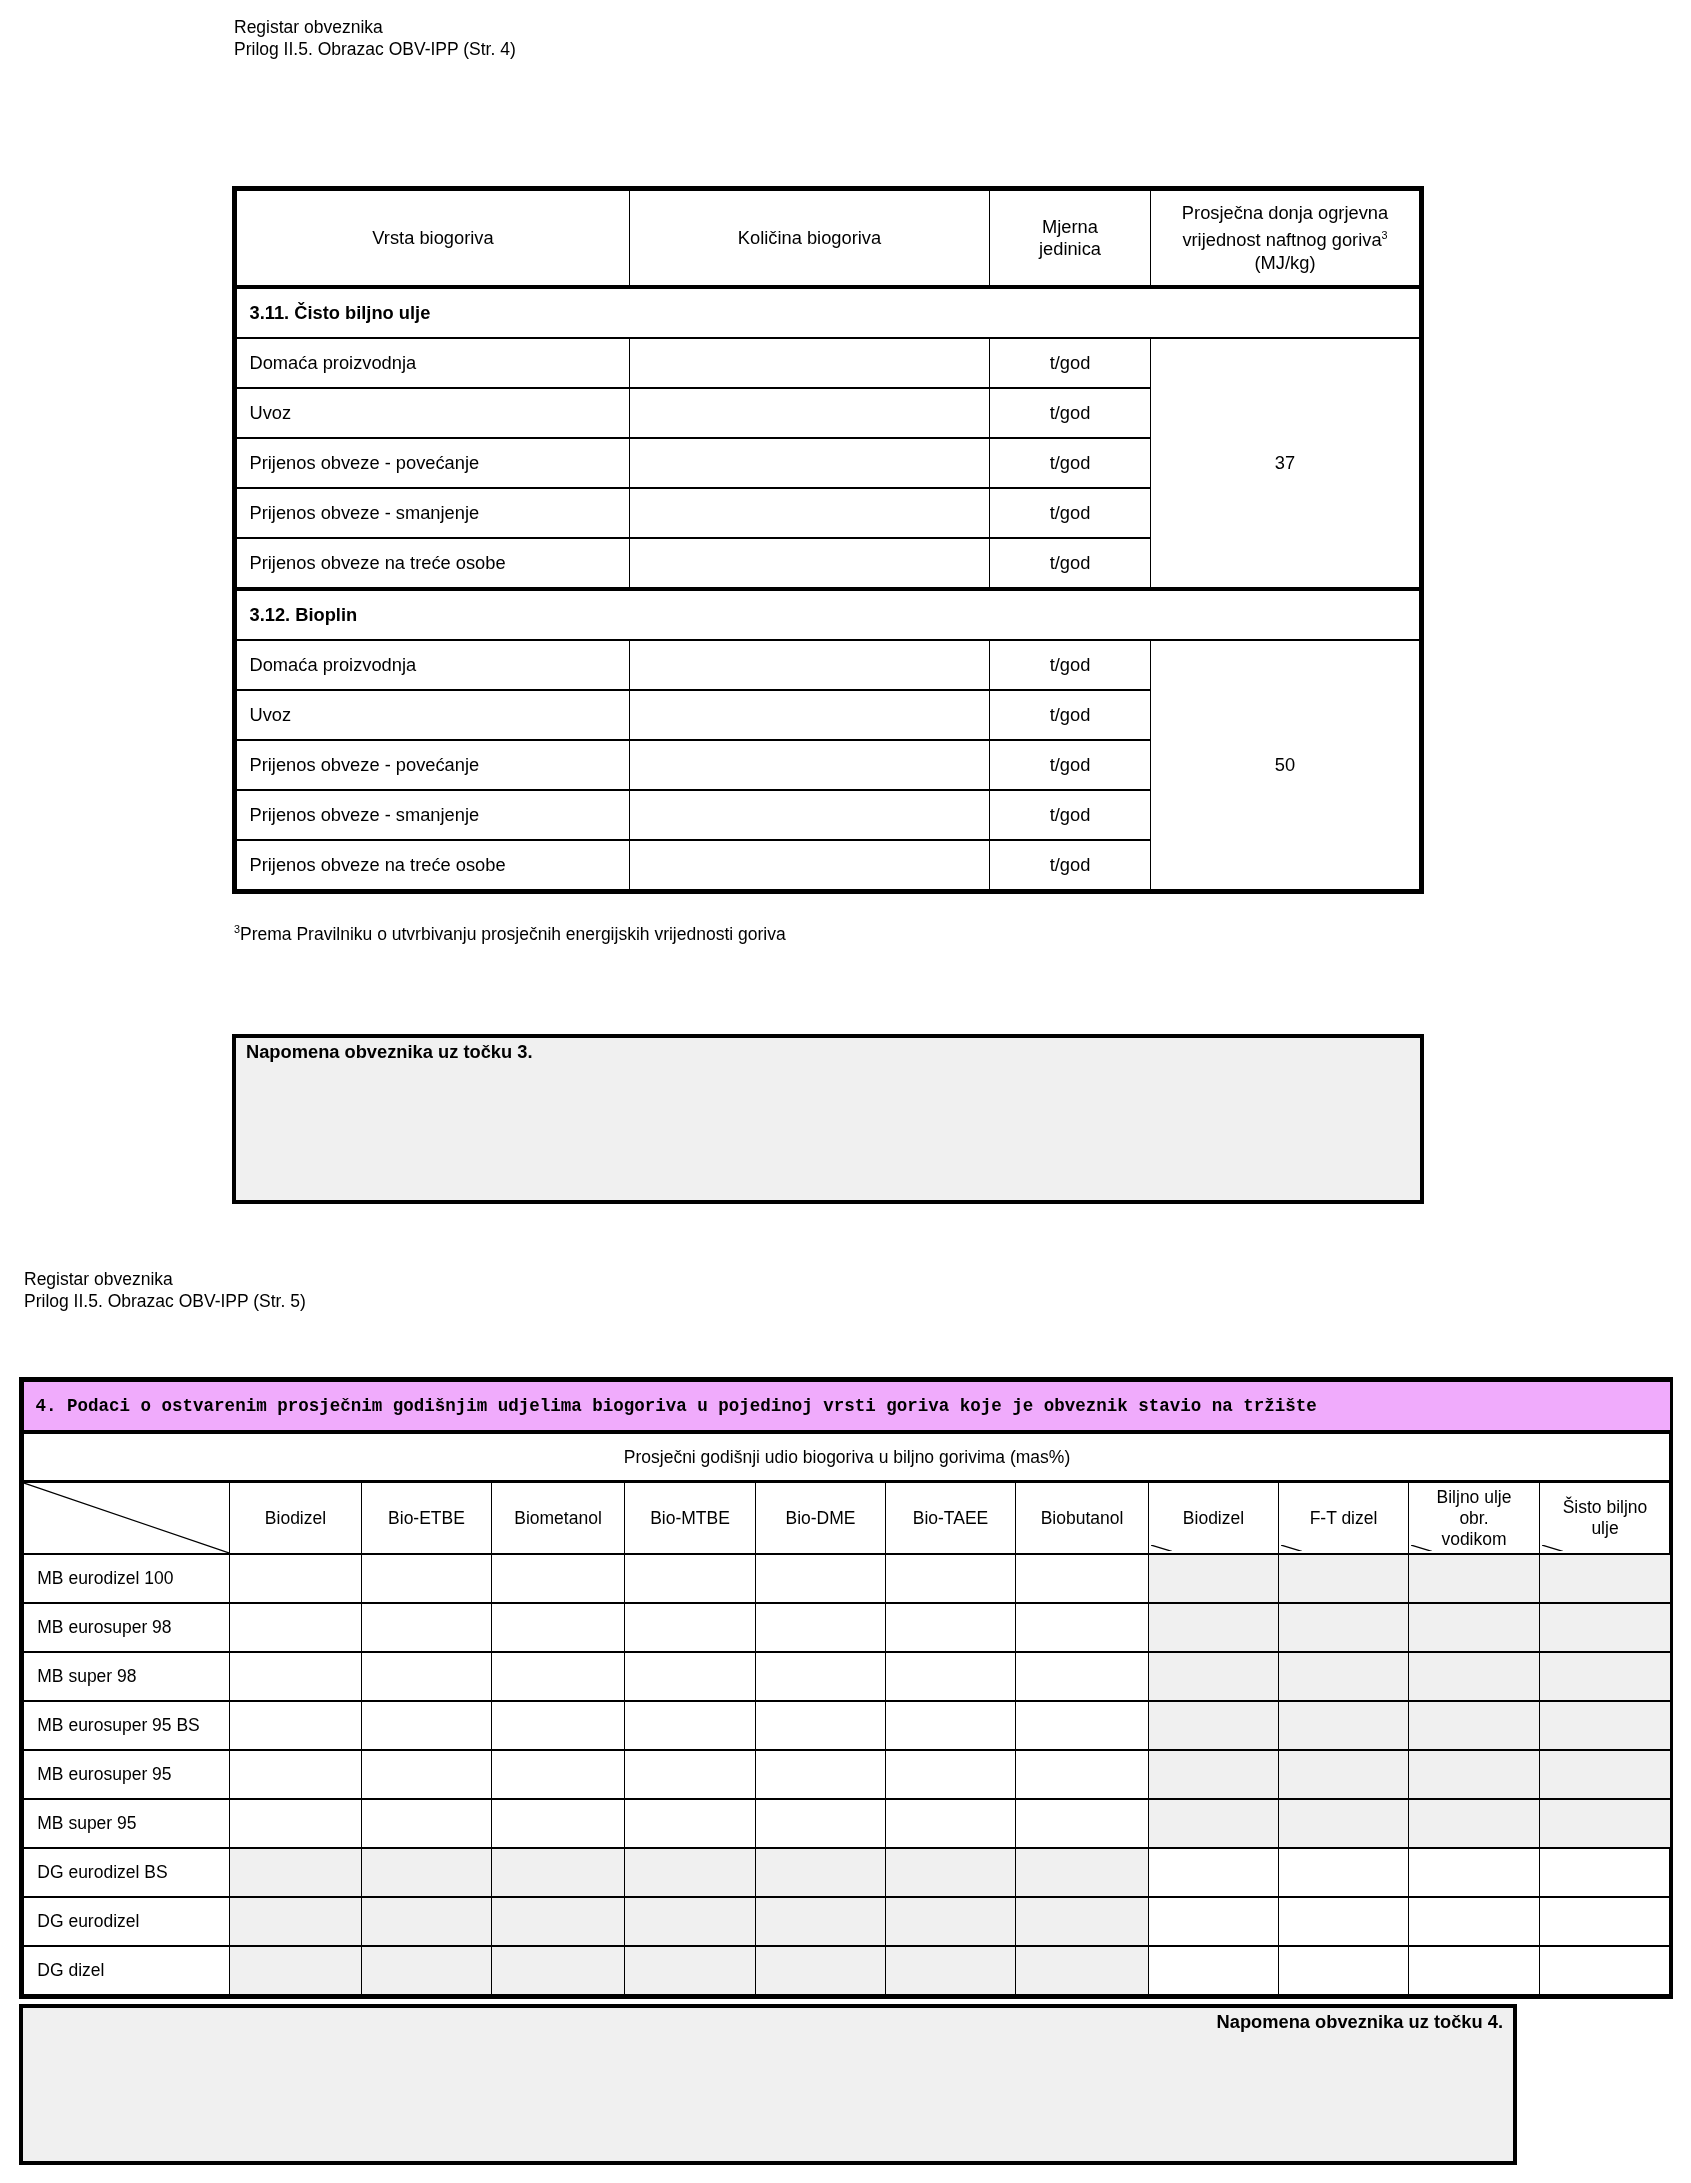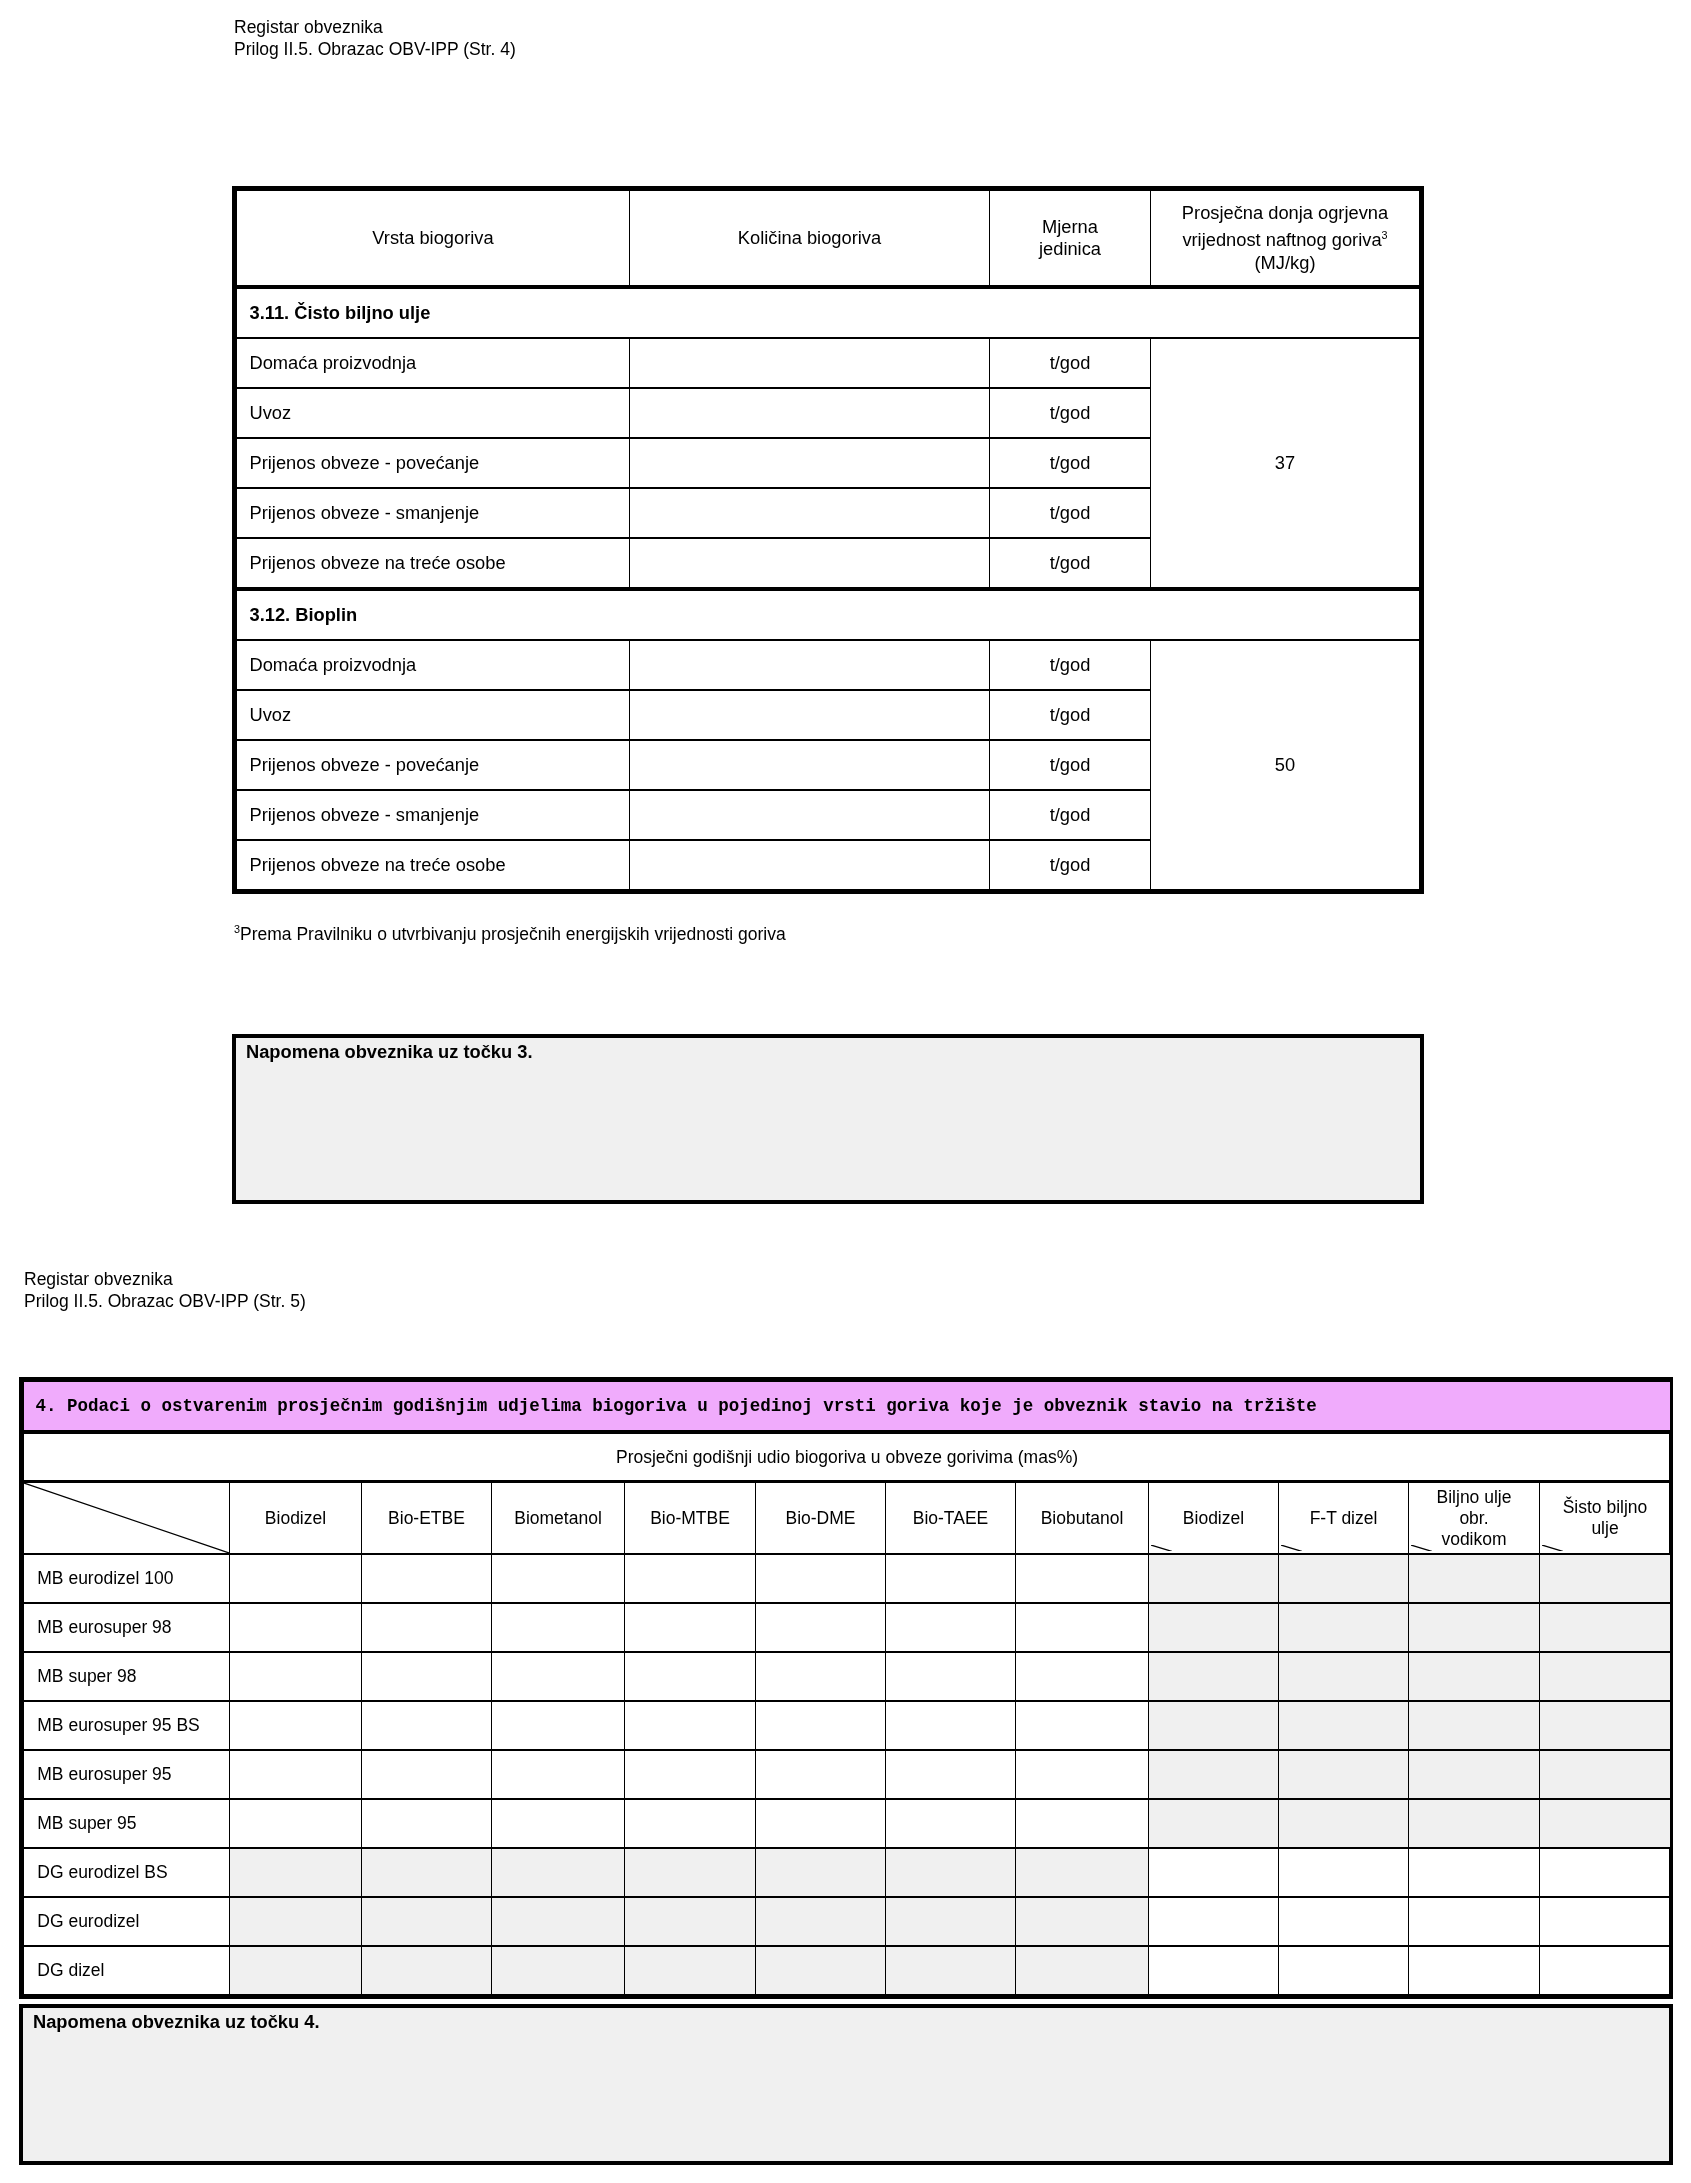--- a/index.html
+++ b/index.html
@@ -155,21 +155,21 @@
       <col style="width:130px">
         <col style="width:130px">
         <col style="width:131px">
         <col style="width:131px">
     </colgroup>
     <tbody>
         <tr class="title">
           <td colspan="12">4. Podaci o ostvarenim prosječnim godišnjim udjelima biogoriva u pojedinoj vrsti goriva koje je obveznik stavio na tržište</td>
         </tr>
     <tr class="sub">
-          <td colspan="12">Prosječni godišnji udio biogoriva u obveze gorivima (mas%)</td>
+          <td colspan="12">Prosječni godišnji udio biogoriva u biljno gorivima (mas%)</td>
         </tr>
     <tr class="colh">
       <td style="position:relative;">
         <svg width="100%" height="100%" viewBox="0 0 100 100" preserveAspectRatio="none" style="position:absolute; left:0; top:0;">
               <line x1="0" y1="0" x2="100" y2="100" stroke="#000" stroke-width="1.2" vector-effect="non-scaling-stroke"></line>
             </svg>
       </td>
       <td>Biodizel</td>
       <td>Bio-ETBE</td>
       <td>Biometanol</td>
@@ -315,17 +315,17 @@
           <td class="g"></td>
       <td></td>
           <td></td>
           <td></td>
           <td></td>
     </tr>
   </tbody>
     </table>
 </div>
 
-<div class="abs notebox" style="left:19px; top:2004px; width:1654px; height:161px;">
+<div class="abs notebox" style="left:19px; top:2004px; width:1498px; height:161px;text-align:right;">
   <div class="lbl">Napomena obveznika uz točku 4.</div>
   <div></div>
 </div>
 
 
 </body></html>

